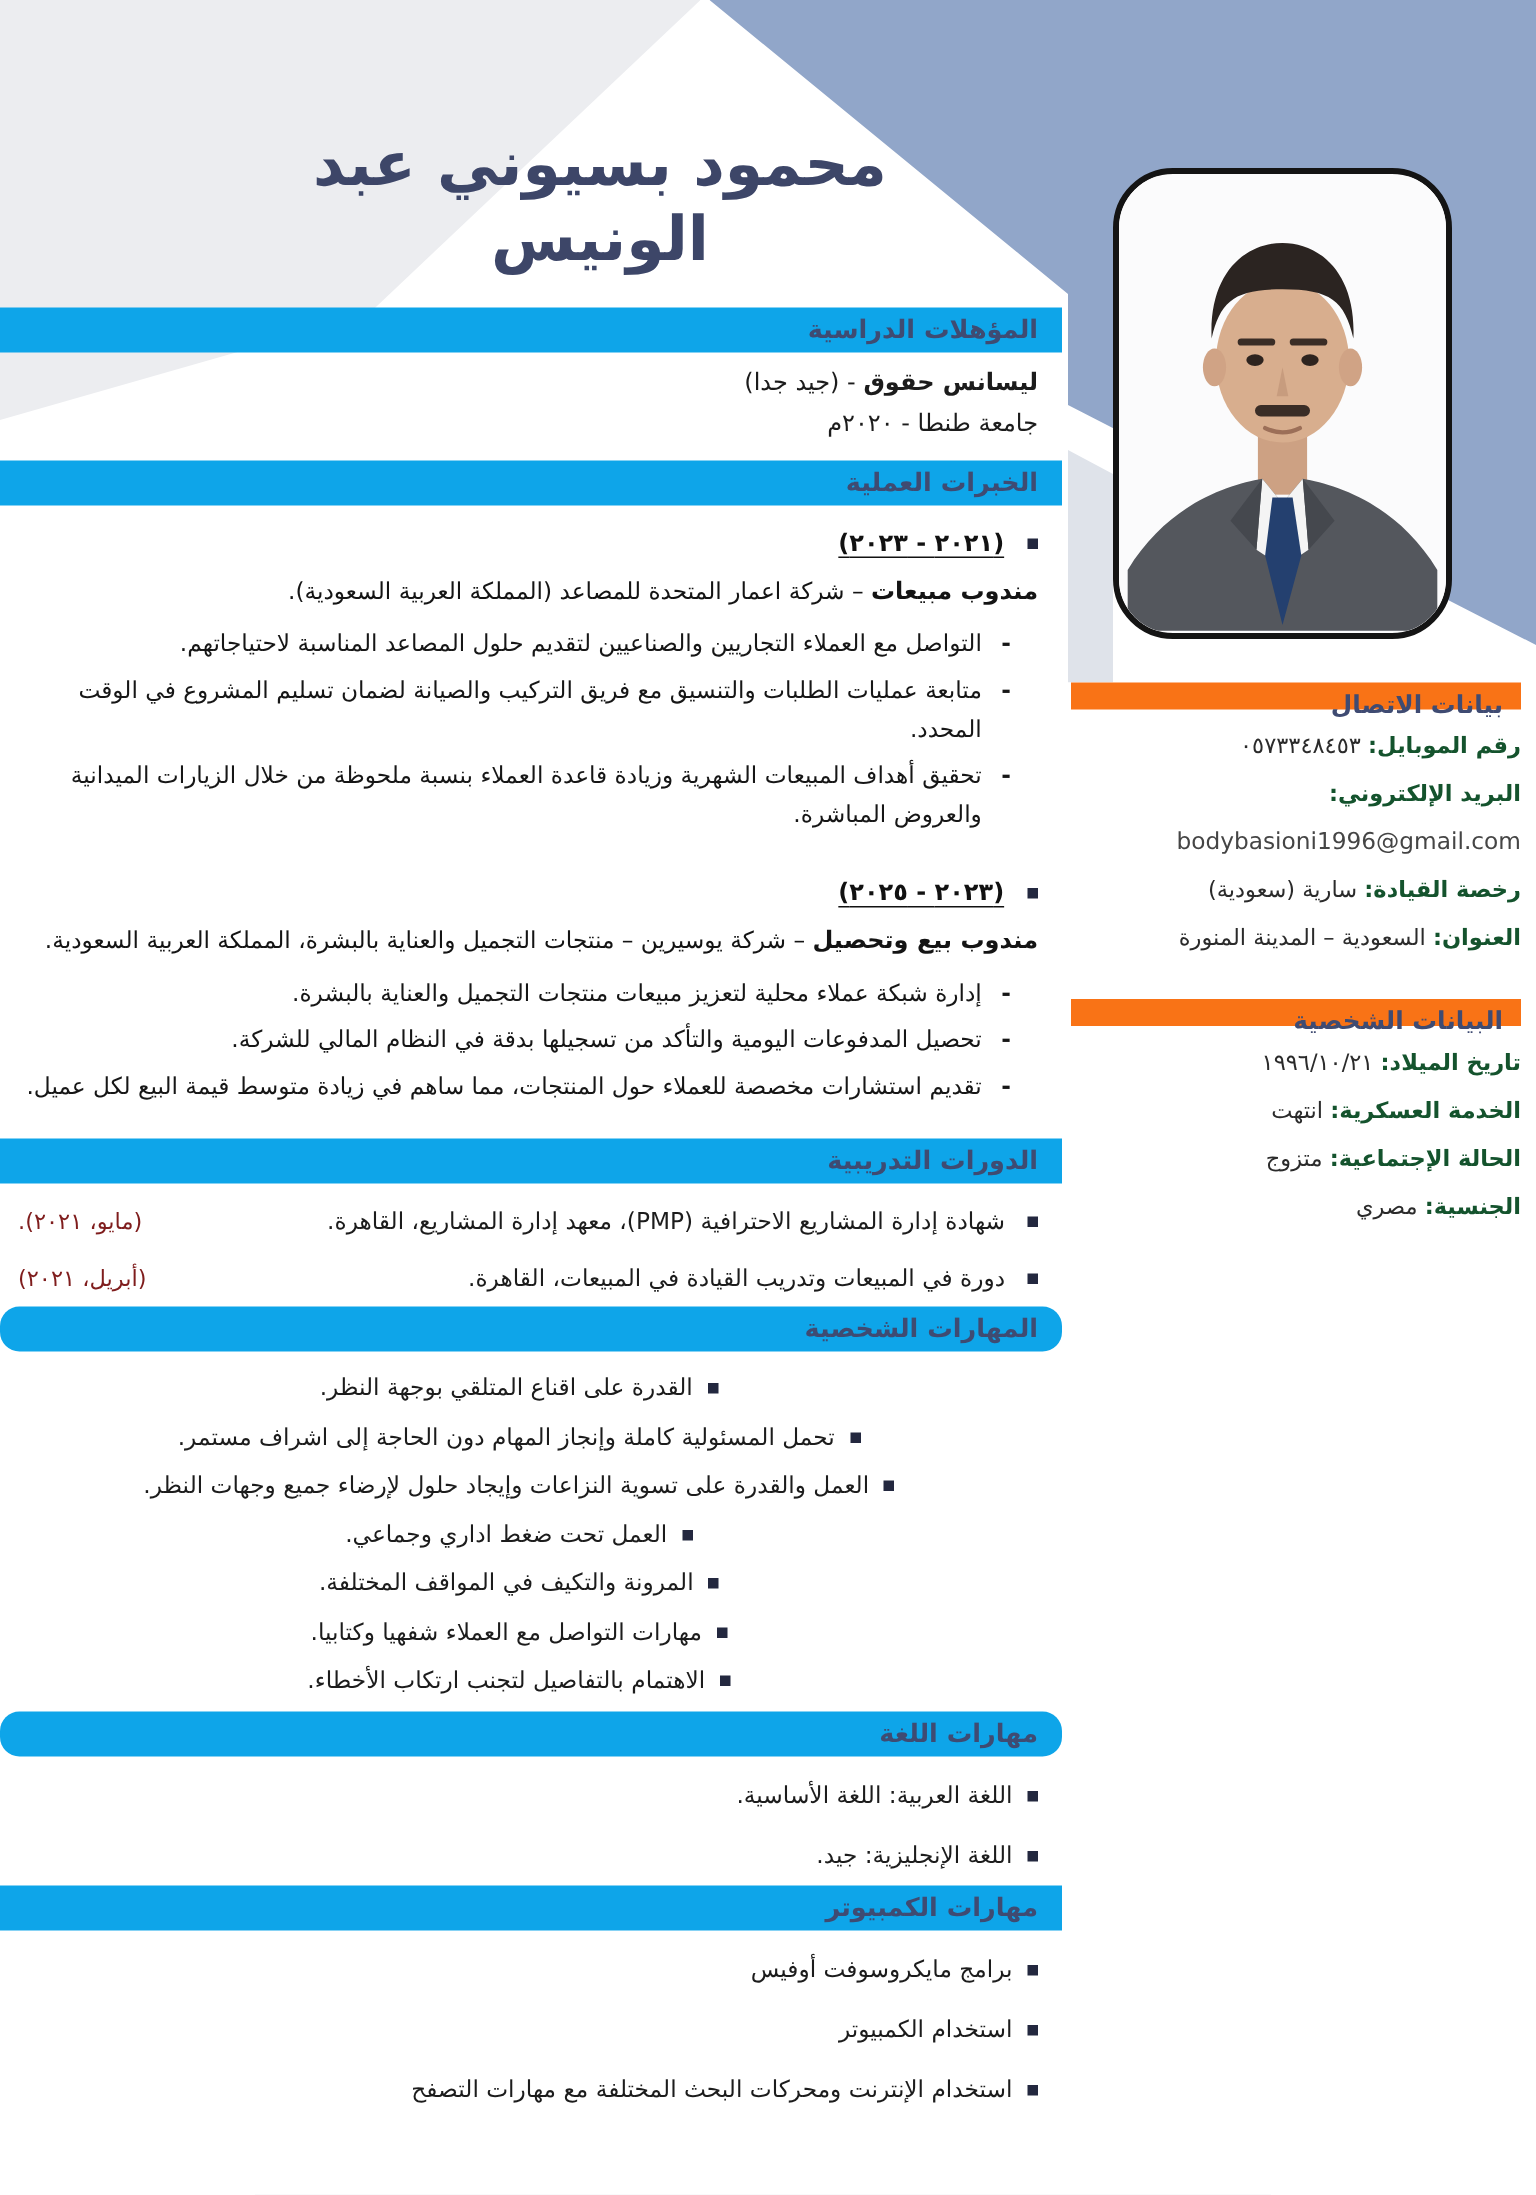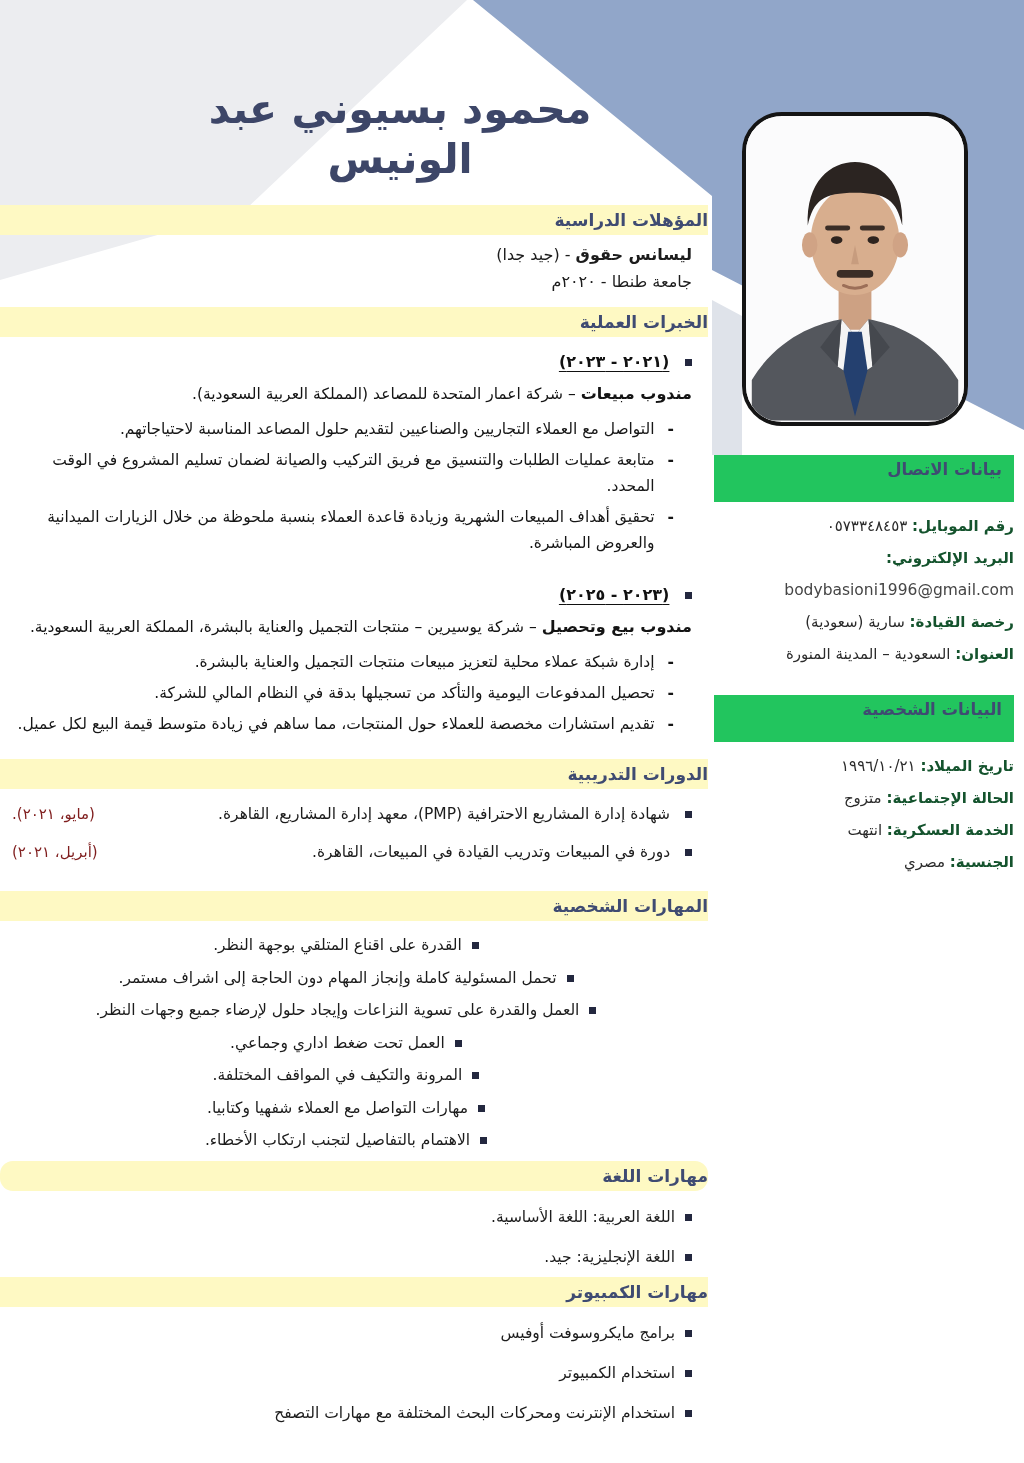--- a/index.html
+++ b/index.html
@@ -21,46 +21,46 @@
   }
   .photo-frame svg{display:block;width:100%;height:100%;}
   
   .name{
     position:absolute;top:84px;left:130px;width:540px;z-index:2;
     text-align:center;font-size:41px;line-height:50px;font-weight:bold;color:#3d4668;
   }
   
   .main{position:absolute;left:0;top:205px;width:708px;z-index:2;}
   .bar{
-    height:30px;background:#fef9c3;color:#3f4b72;font-weight:bold;
-    font-size:17px;line-height:30px;box-sizing:border-box;
+    height:30px;background:#0ea5e9;color:#3f4b72;font-weight:bold;
+    font-size:17px;line-height:30px;padding-right:16px;box-sizing:border-box;
   }
   .edu-line{font-size:16px;line-height:27px;padding-right:16px;margin:0;}
   .edu-line .bold{font-weight:bold;}
   .edu-block{margin-top:6px;}
   .period{margin:10px 16px 0 0;font-size:16px;font-weight:bold;line-height:30px;color:#111;}
   .period .ptext{text-decoration:underline;text-underline-offset:4px;}
   .period.second{margin-top:24px;}
   .role{padding-right:16px;margin:0;font-size:15.5px;line-height:33px;color:#141414;}
   .role .role-name{font-weight:bold;font-size:16px;}
   .duty{display:flex;gap:13px;padding:0 34px 0 12px;margin-top:5px;font-size:15.5px;line-height:26px;color:#161616;}
   .duty .dash{flex:0 0 auto;font-weight:bold;}
   .sq{display:inline-block;width:7px;height:7px;background:#23283f;margin-left:10px;vertical-align:middle;}
   .courses{margin-top:6px;}
   .course-row{display:flex;justify-content:space-between;align-items:baseline;padding:0 16px 0 12px;font-size:15.5px;line-height:38px;}
   .course-date{font-size:15px;color:#7f1d1d;}
   .skills{margin-top:8px;text-align:center;}
   .skill{padding-right:16px;font-size:15.5px;line-height:32.5px;}
   .wide-item{padding-right:16px;font-size:15.5px;line-height:40px;}
   .list-block{margin-top:6px;}
-  .mt12{margin-top:12px;} .mt22{margin-top:22px;} .mt20{margin-top:20px;} .mt4{margin-top:4px;border-radius:13px;}
+  .mt12{margin-top:12px;} .mt22{margin-top:22px;} .mt20{border-radius:13px;} .mt4{margin-top:4px;border-radius:13px;}
   
   .side{position:absolute;left:714px;top:455px;width:300px;z-index:2;}
   .side-bar{
-    height:47px;background:#22c55e;color:#3f4b72;font-weight:bold;
+    height:18px;background:#f97316;color:#3f4b72;font-weight:bold;
     font-size:16.5px;line-height:30px;padding-right:12px;box-sizing:border-box;margin-bottom:8px;
   }
   .side-line{margin:0;font-size:15px;line-height:32px;text-align:right;padding-left:6px;color:#2b2b2b;}
   .side-label{font-weight:bold;color:#14532d;}
   .email-value{color:#454545;font-size:15.5px;}
   .side-gap{height:25px;}
 </style>
 </head>
 <body>
 
@@ -245,26 +245,26 @@
     <div class="side-gap"></div>
 
     <div class="side-bar">
       <span>البيانات الشخصية</span>
     </div>
     <p class="side-line">
       <span class="side-label">تاريخ الميلاد:</span>
       <span>١٩٩٦/١٠/٢١</span>
     </p>
     <p class="side-line">
+      <span class="side-label">الخدمة العسكرية:</span>
+      <span>انتهت</span>
+    </p>
+    <p class="side-line">
       <span class="side-label">الحالة الإجتماعية:</span>
       <span>متزوج</span>
     </p>
     <p class="side-line">
-      <span class="side-label">الخدمة العسكرية:</span>
-      <span>انتهت</span>
-    </p>
-    <p class="side-line">
       <span class="side-label">الجنسية:</span>
       <span>مصري</span>
     </p>
   </div>
 
 </div>
 
 </body></html>

